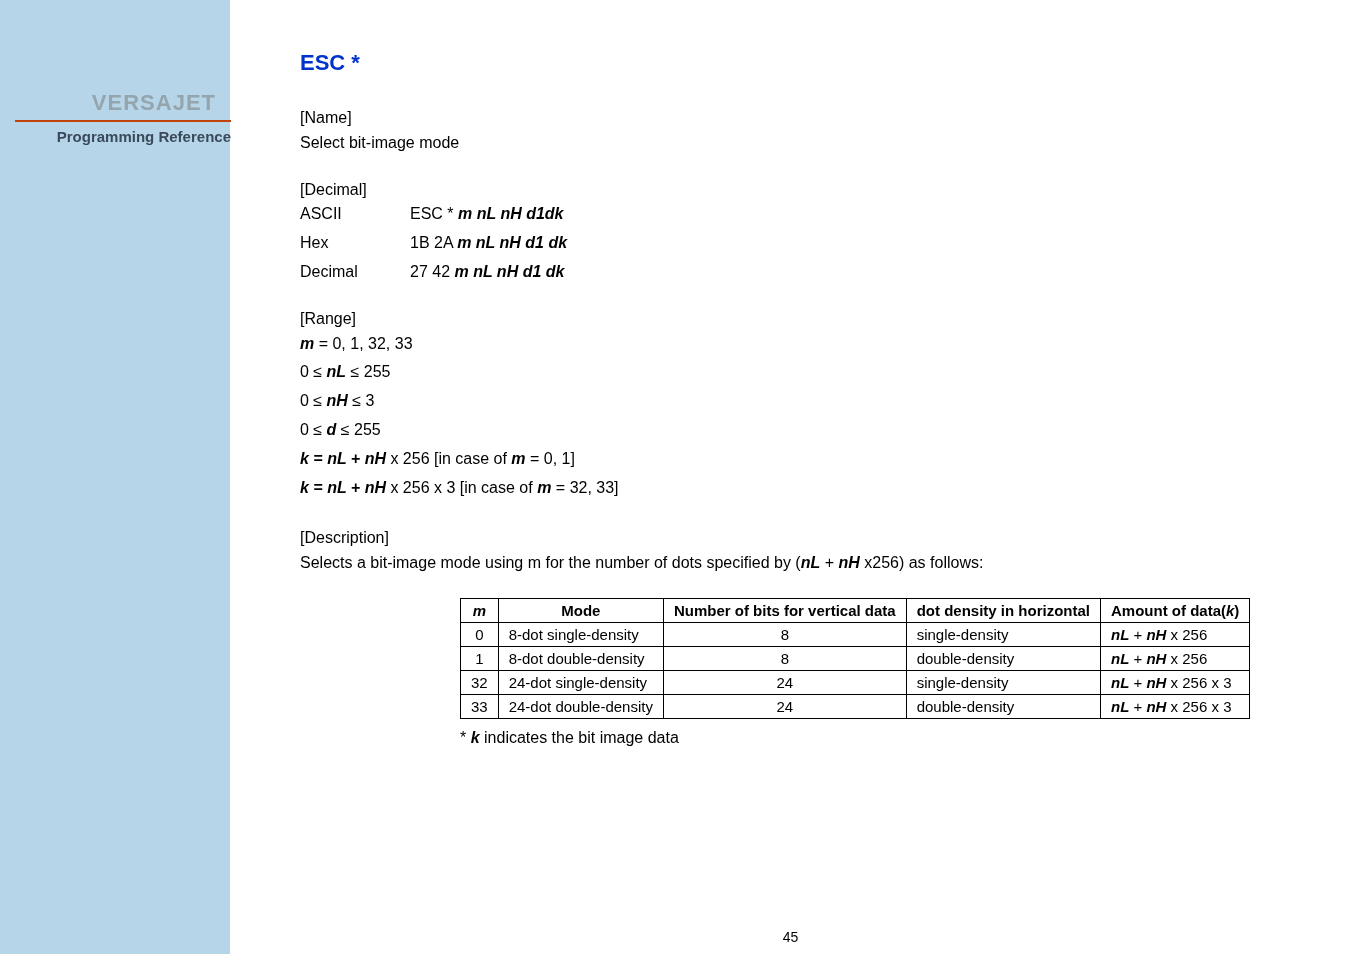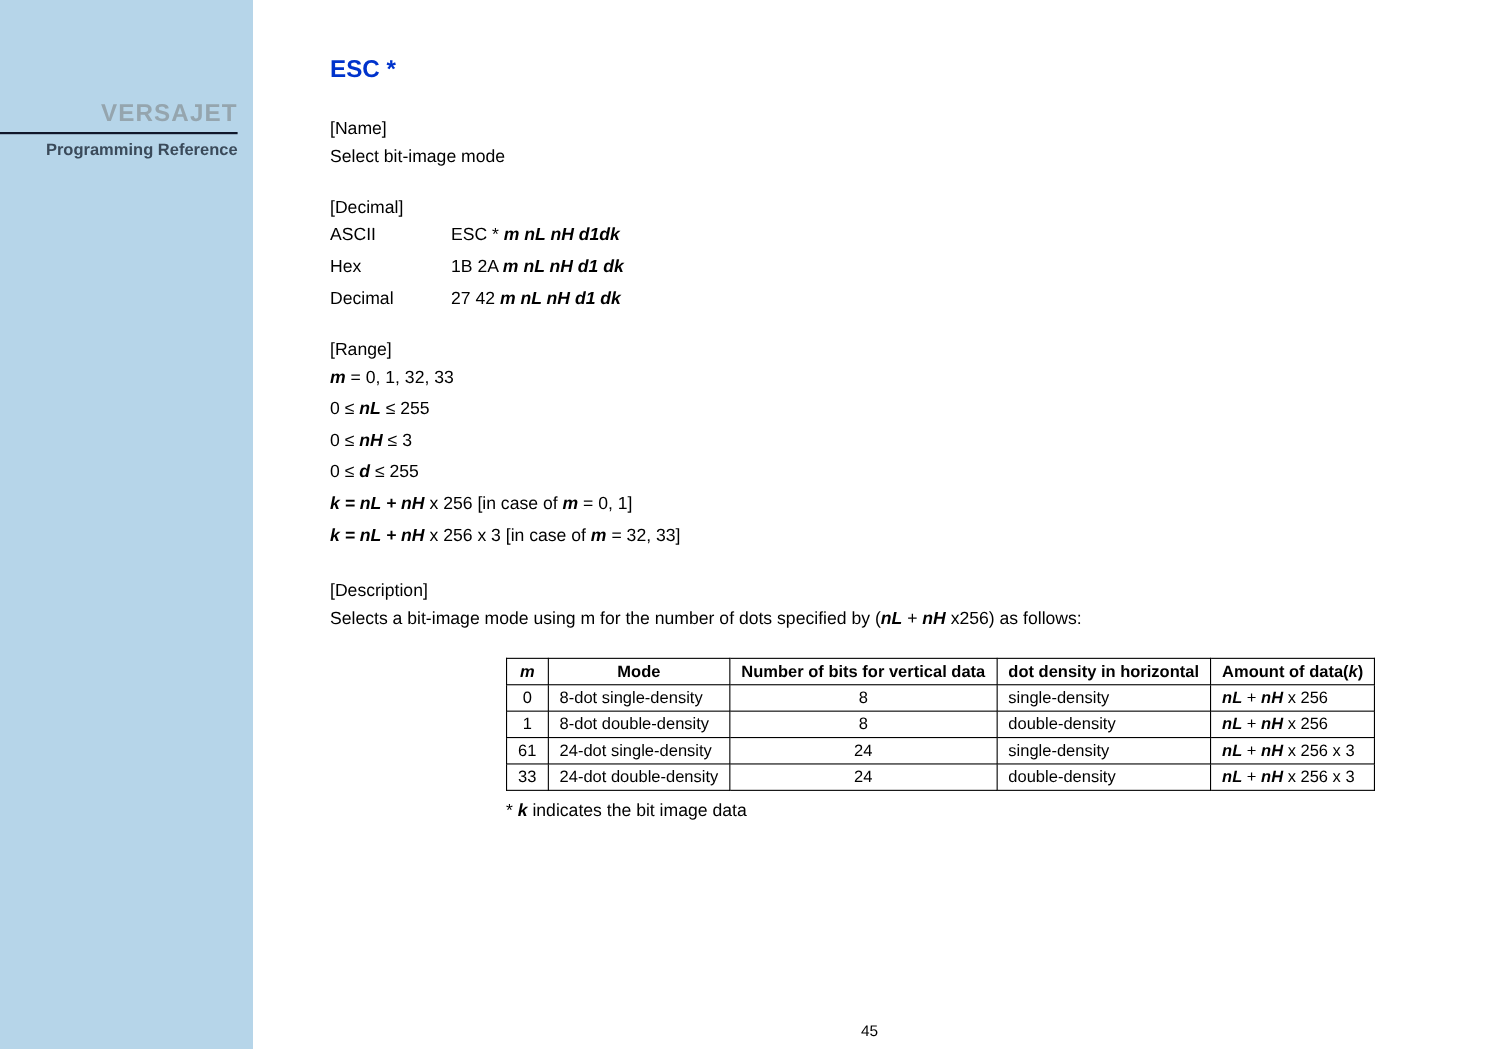--- a/index.html
+++ b/index.html
@@ -22,24 +22,25 @@
     font-weight: bold;
     color: #95a5ae;
     letter-spacing: 1px;
     margin-bottom: 4px;
     text-align: right;
   }
   .sidebar .subtitle {
     font-size: 15px;
     font-weight: bold;
     color: #3a4a5a;
-    border-top: 2px solid #0f172a;
+    border-top: 2px solid #c2410c;
     padding-top: 6px;
     display: inline-block;
     width: 100%;
+    margin-left: 15px;
   }
   .main {
     flex: 1;
     padding: 50px 56px 0 70px;
     position: relative;
     color: #000;
   }
   .cmd-title {
     font-size: 22px;
     font-weight: bold;
@@ -145,21 +146,21 @@
           <td><span class="bold-italic">nL</span> + <span class="bold-italic">nH</span> x 256</td>
         </tr>
         <tr>
           <td class="center">1</td>
           <td>8-dot double-density</td>
           <td class="center">8</td>
           <td>double-density</td>
           <td><span class="bold-italic">nL</span> + <span class="bold-italic">nH</span> x 256</td>
         </tr>
         <tr>
-          <td class="center">61</td>
+          <td class="center">32</td>
           <td>24-dot single-density</td>
           <td class="center">24</td>
           <td>single-density</td>
           <td><span class="bold-italic">nL</span> + <span class="bold-italic">nH</span> x 256 x 3</td>
         </tr>
         <tr>
           <td class="center">33</td>
           <td>24-dot double-density</td>
           <td class="center">24</td>
           <td>double-density</td>

